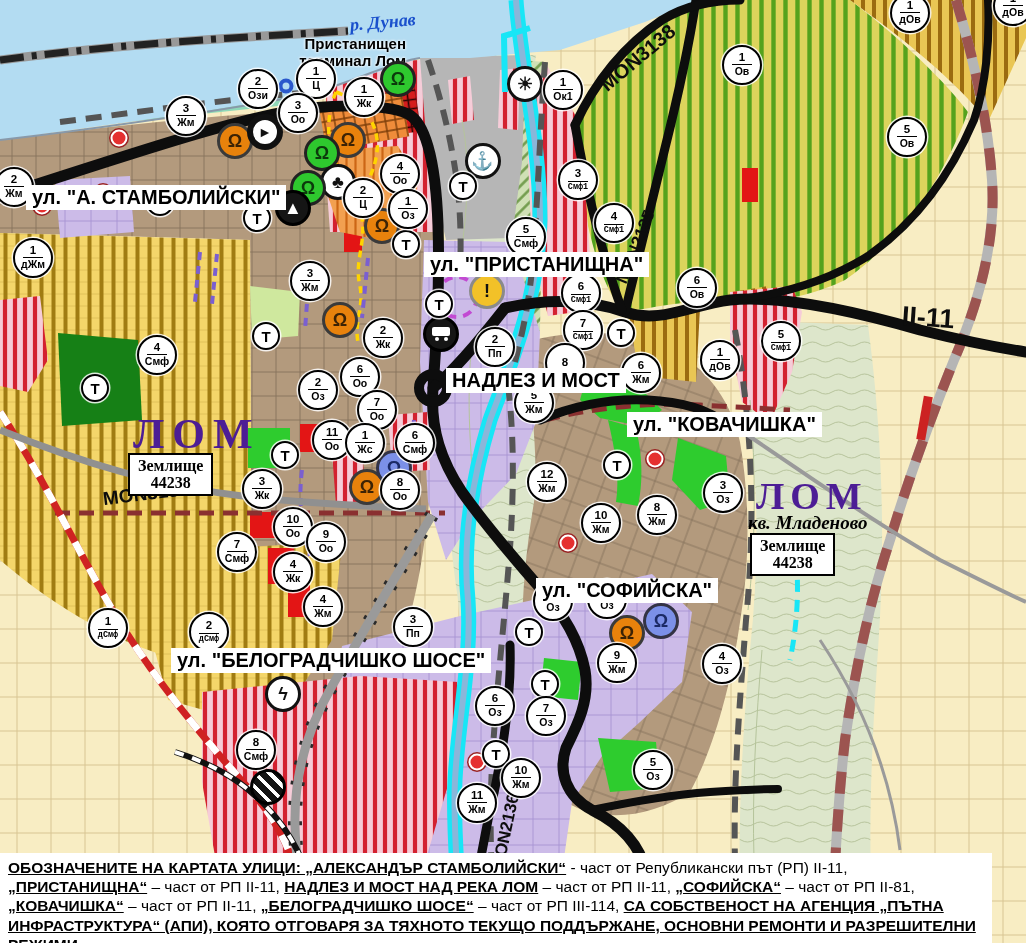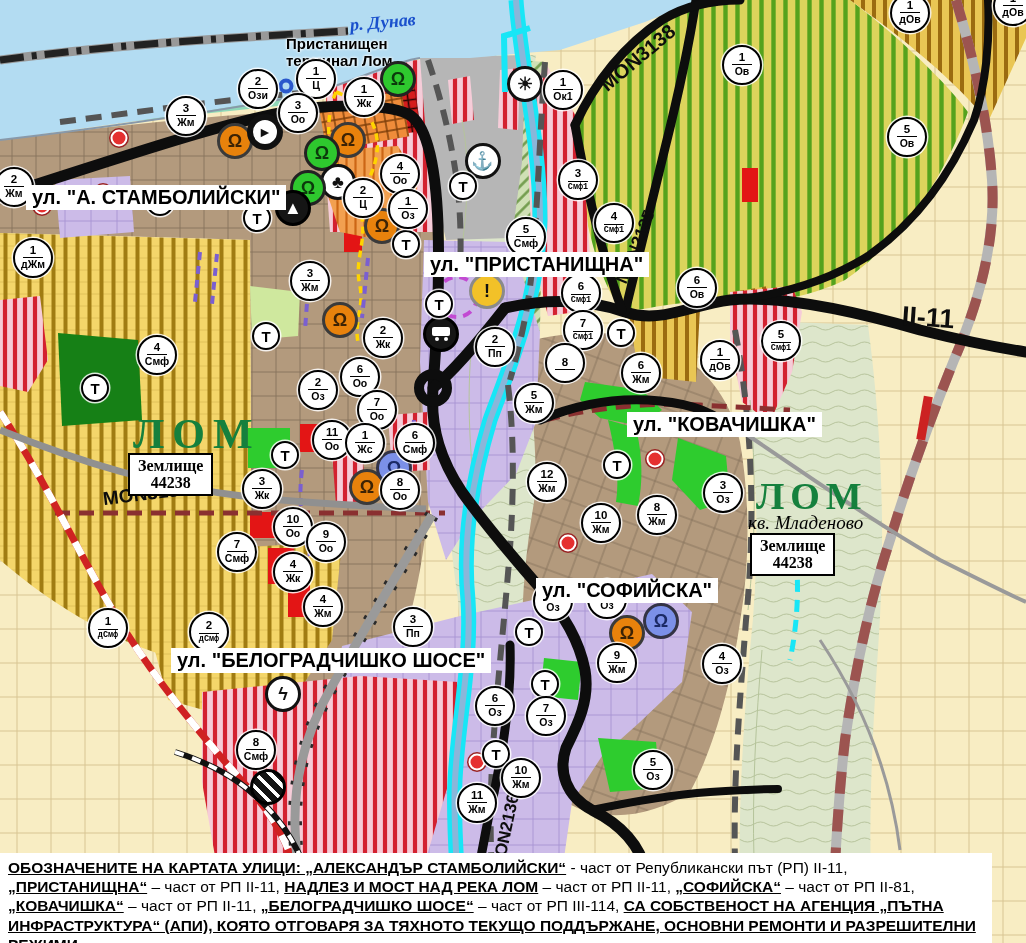--- a/index.html
+++ b/index.html
@@ -33,28 +33,28 @@
   .g-truck::before{content:"";width:18px;height:9px;background:#fff;border-radius:2px;margin-bottom:1px;}
   .g-truck::after{content:"";width:4px;height:4px;border-radius:50%;background:#fff;box-shadow:9px 0 0 #fff;margin-left:-9px;}
   .dot{position:absolute;width:13px;height:13px;border-radius:50%;background:#e53030;border:2px solid #fff;
       box-shadow:0 0 0 1.5px #992222;transform:translate(-50%,-50%);z-index:17;}
   .ring{position:absolute;width:15px;height:15px;border-radius:50%;border:4px solid #2a58cc;box-sizing:border-box;
       transform:translate(-50%,-50%);z-index:17;}
   
   .street{position:absolute;background:#fff;color:#000;font-weight:bold;font-size:20px;padding:1px 6px;
       white-space:nowrap;z-index:40;}
   .roadlbl{position:absolute;color:#0d0d0d;font-weight:bold;white-space:nowrap;z-index:15;}
-  .city{position:absolute;font-family:"Liberation Serif",serif;font-weight:bold;color:#15803d;z-index:30;white-space:nowrap;}
-  .quarter{position:absolute;font-family:"Liberation Serif",serif;font-weight:normal;font-style:italic;color:#000;
+  .city{position:absolute;font-family:"Liberation Serif",serif;font-weight:bold;color:#4c1d95;z-index:30;white-space:nowrap;}
+  .quarter{position:absolute;font-family:"Liberation Serif",serif;font-weight:bold;font-style:italic;color:#000;
       z-index:30;white-space:nowrap;}
   .zbox{position:absolute;background:#fff;border:2px solid #000;font-family:"Liberation Serif",serif;font-weight:bold;
       text-align:center;line-height:1.08;padding:2px 8px;z-index:35;color:#000;font-size:16px;white-space:nowrap;}
   #river-label{position:absolute;left:350px;top:12px;color:#1a50cc;font-family:"Liberation Serif",serif;
       font-weight:bold;font-style:italic;font-size:18px;transform:rotate(-5deg);z-index:16;white-space:nowrap;}
-  #port-label{position:absolute;left:286px;top:35px;width:120px;text-align:left;font-weight:bold;font-size:15px;
+  #port-label{position:absolute;left:286px;top:35px;width:120px;text-align:right;font-weight:bold;font-size:15px;
       color:#000;line-height:1.15;z-index:16;text-shadow:0 0 3px #fff,0 0 3px #fff;}
   #caption{position:absolute;left:0;top:853px;width:976px;background:#fff;padding:5px 8px 6px 8px;font-size:15.5px;
       line-height:1.24;z-index:60;color:#000;}
   #caption b{font-weight:bold;text-decoration:underline;}
 </style>
 </head>
 <body>
 
 <div id="stage">
   <svg id="map" width="1026" height="943" viewBox="0 0 1026 943">
@@ -539,20 +539,21 @@
       <div class="icn c-black g-rail-crossing" style="left: 268px; top: 787px;"></div>
       <div class="dot" style="left: 119px; top: 138px;"></div>
       <div class="dot" style="left: 103px; top: 193px;"></div>
       <div class="dot" style="left: 42px; top: 206px;"></div>
       <div class="dot" style="left: 568px; top: 543px;"></div>
       <div class="dot" style="left: 655px; top: 459px;"></div>
       <div class="dot" style="left: 477px; top: 762px;"></div>
       <div class="ring" style="left: 286px; top: 86px;"></div>
       <div class="street" style="left: 26px; top: 185px;">ул. "А. СТАМБОЛИЙСКИ"</div>
       <div class="street" style="left: 424px; top: 252px;">ул. "ПРИСТАНИЩНА"</div>
+      <div class="street" style="left: 446px; top: 368px;">НАДЛЕЗ И МОСТ</div>
       <div class="street" style="left: 627px; top: 412px;">ул. "КОВАЧИШКА"</div>
       <div class="street" style="left: 536px; top: 578px;">ул. "СОФИЙСКА"</div>
       <div class="street" style="left: 171px; top: 648px;">ул. "БЕЛОГРАДЧИШКО ШОСЕ"</div>
       <div class="roadlbl" style="left: 146px; top: 494px; font-size: 19px; transform: translate(-50%, -50%) rotate(-7deg);">MON3139</div>
       <div class="roadlbl" style="left: 638px; top: 58px; font-size: 20px; transform: translate(-50%, -50%) rotate(-40deg);">MON3138</div>
       <div class="roadlbl" style="left: 636px; top: 247px; font-size: 17px; transform: translate(-50%, -50%) rotate(-68deg);">MON2135</div>
       <div class="roadlbl" style="left: 506px; top: 832px; font-size: 17px; transform: translate(-50%, -50%) rotate(-78deg);">MON2136</div>
       <div class="roadlbl" style="left: 928px; top: 318px; font-size: 27px; transform: translate(-50%, -50%) rotate(4deg);">II-11</div>
     </div>
 </div>

